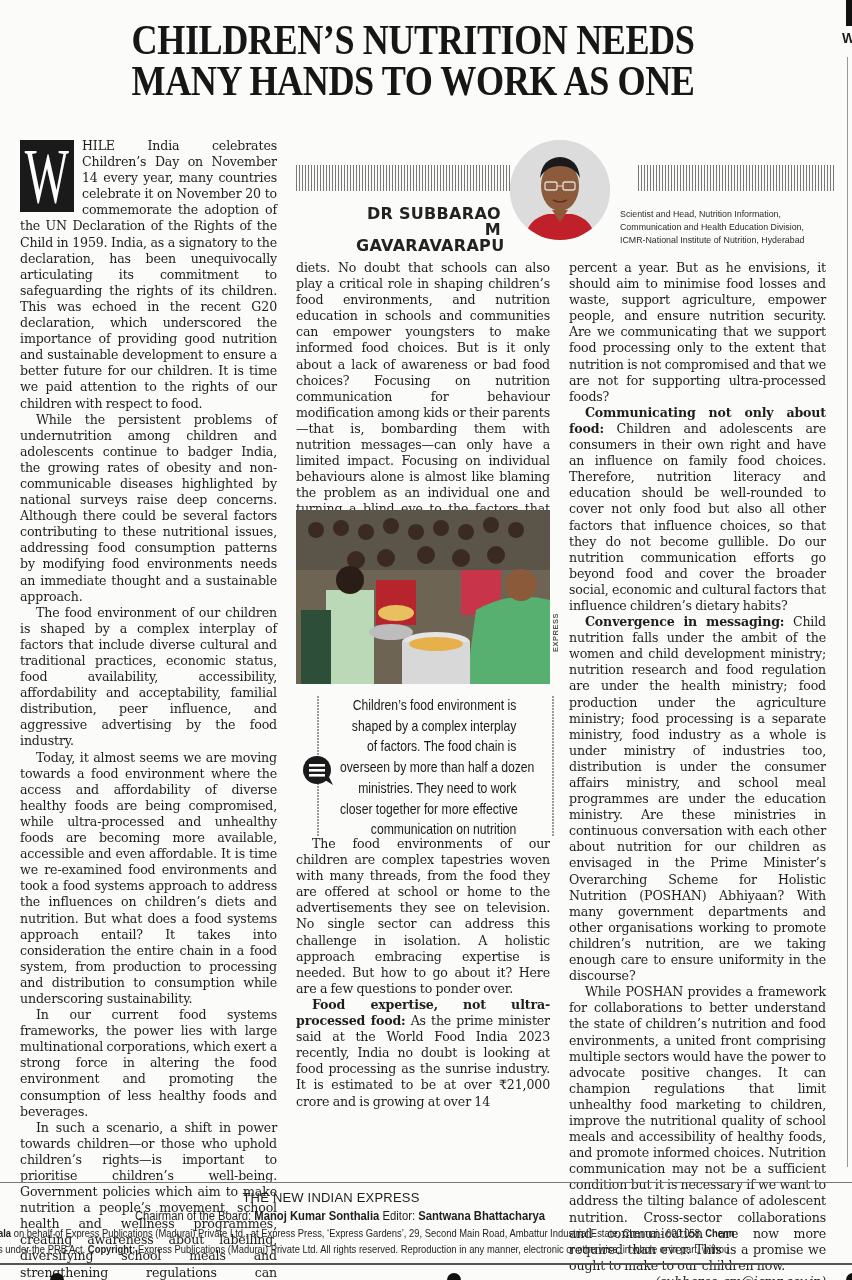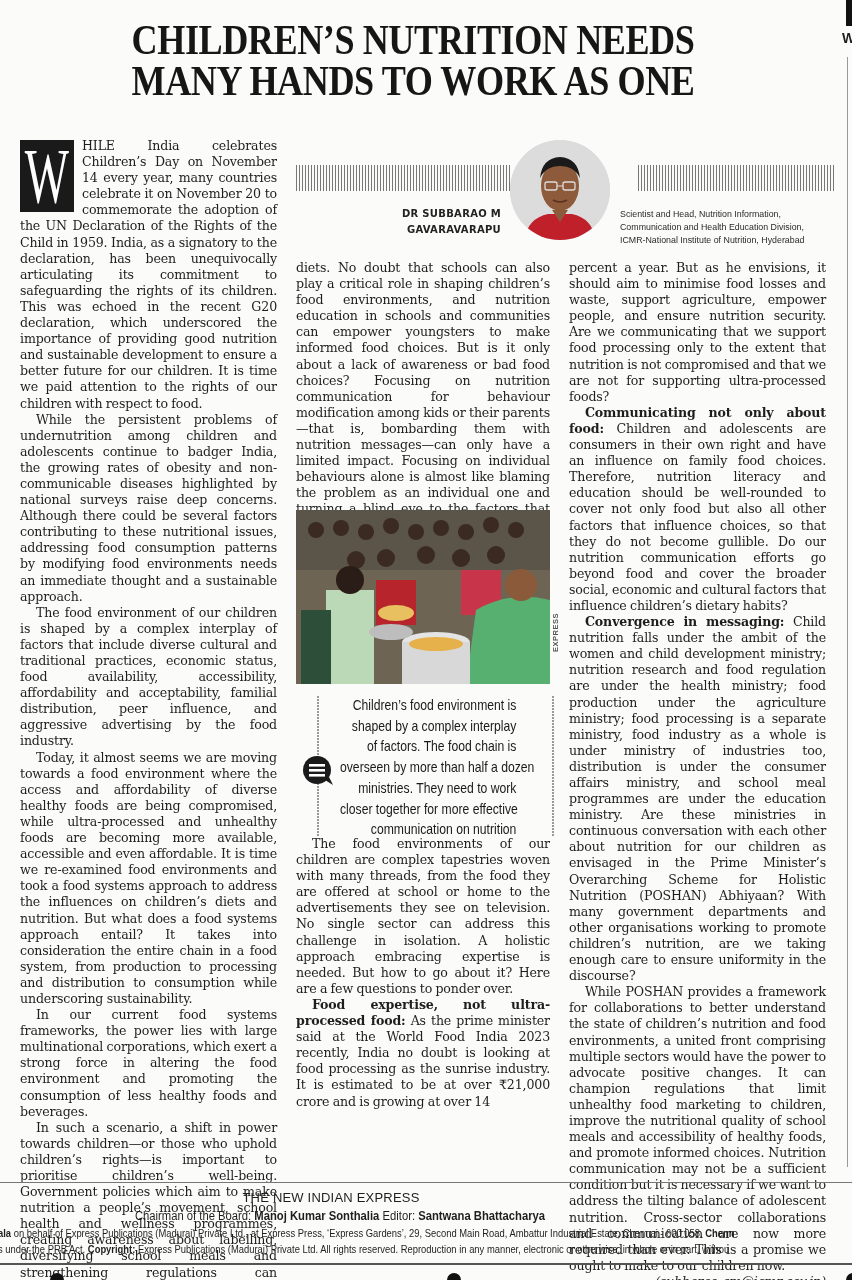--- a/index.html
+++ b/index.html
@@ -33,21 +33,21 @@
     transform-origin: center; overflow: hidden;
   }
   .dropcap span { display: inline-block; transform: scaleX(0.6); font-weight: 100; }
 
   .byline { position: absolute; left: 296px; top: 138px; width: 545px; height: 120px; }
   .hatch { position: absolute; top: 27px; height: 26px;
     background: repeating-linear-gradient(90deg, #777 0 1px, transparent 1px 3px); }
   .hatch.left { left: 0; width: 214px; }
   .hatch.right { left: 342px; width: 198px; }
   .author-name { position: absolute; left: 60px; top: 68px; width: 145px; text-align: right;
-    font-family: "DejaVu Sans", sans-serif; font-weight: bold; font-size: 10px; line-height: 16px; letter-spacing: 0.3px; color: #222; }
+    font-family: "DejaVu Sans", sans-serif; font-weight: bold; font-size: 16px; line-height: 16px; letter-spacing: 0.3px; color: #222; }
   .author-photo { position: absolute; left: 214px; top: 2px; width: 100px; height: 100px; border-radius: 50%; background: #d9d9d9; overflow: hidden; }
   .author-desc { position: absolute; left: 324px; top: 69px; width: 215px;
     font-family: "Liberation Sans", sans-serif; font-size: 9.6px; line-height: 13px; color: #2a2a2a; transform: scaleX(0.92); transform-origin: left top; }
 
   .photo { position: absolute; left: 296px; top: 510px; width: 254px; height: 174px; overflow: hidden; background: #8a7a60; }
   .photo-credit { position: absolute; left: 551px; top: 652px; font-family: "Liberation Sans", sans-serif; font-size: 7.5px; font-weight: bold;
     color: #555; transform: rotate(-90deg); transform-origin: left top; letter-spacing: 0.5px; }
 
   .pullquote { position: absolute; left: 296px; top: 692px; width: 254px; height: 150px; text-align: right; }
   .pq-line { position: absolute; top: 4px; width: 2px; height: 140px;

